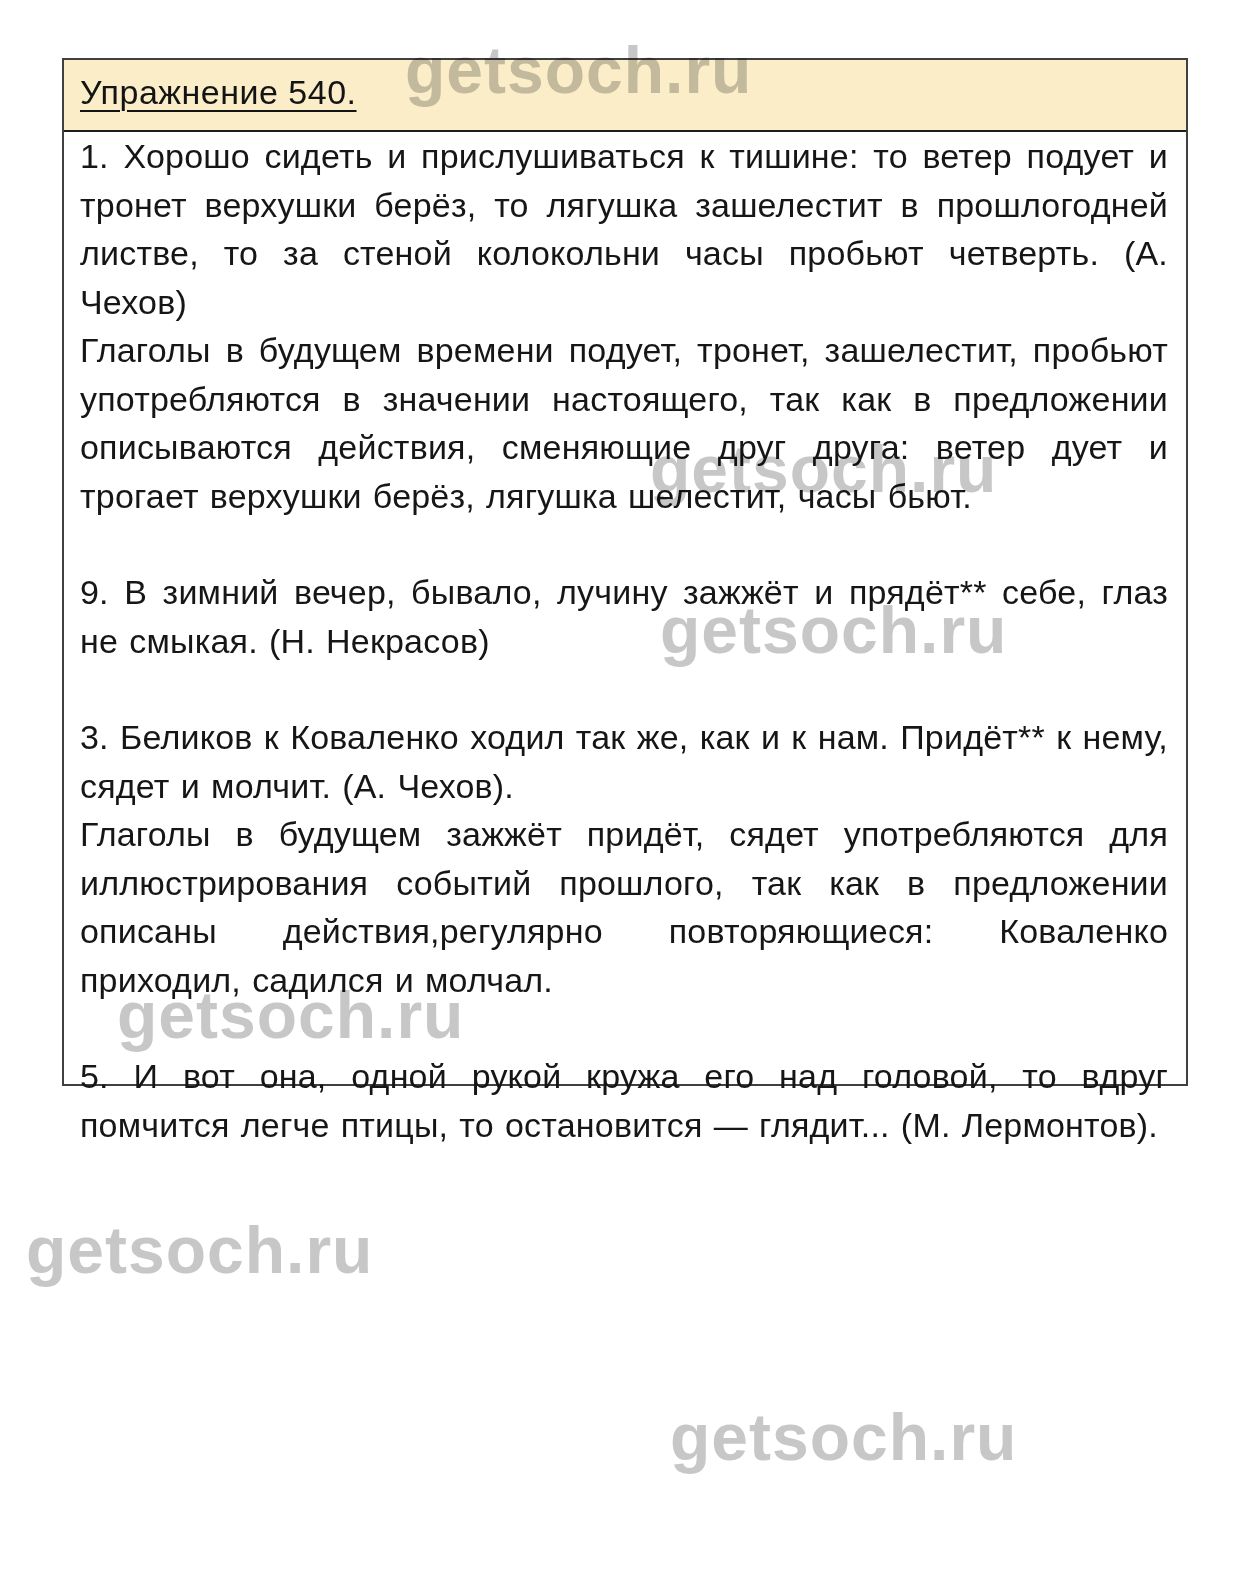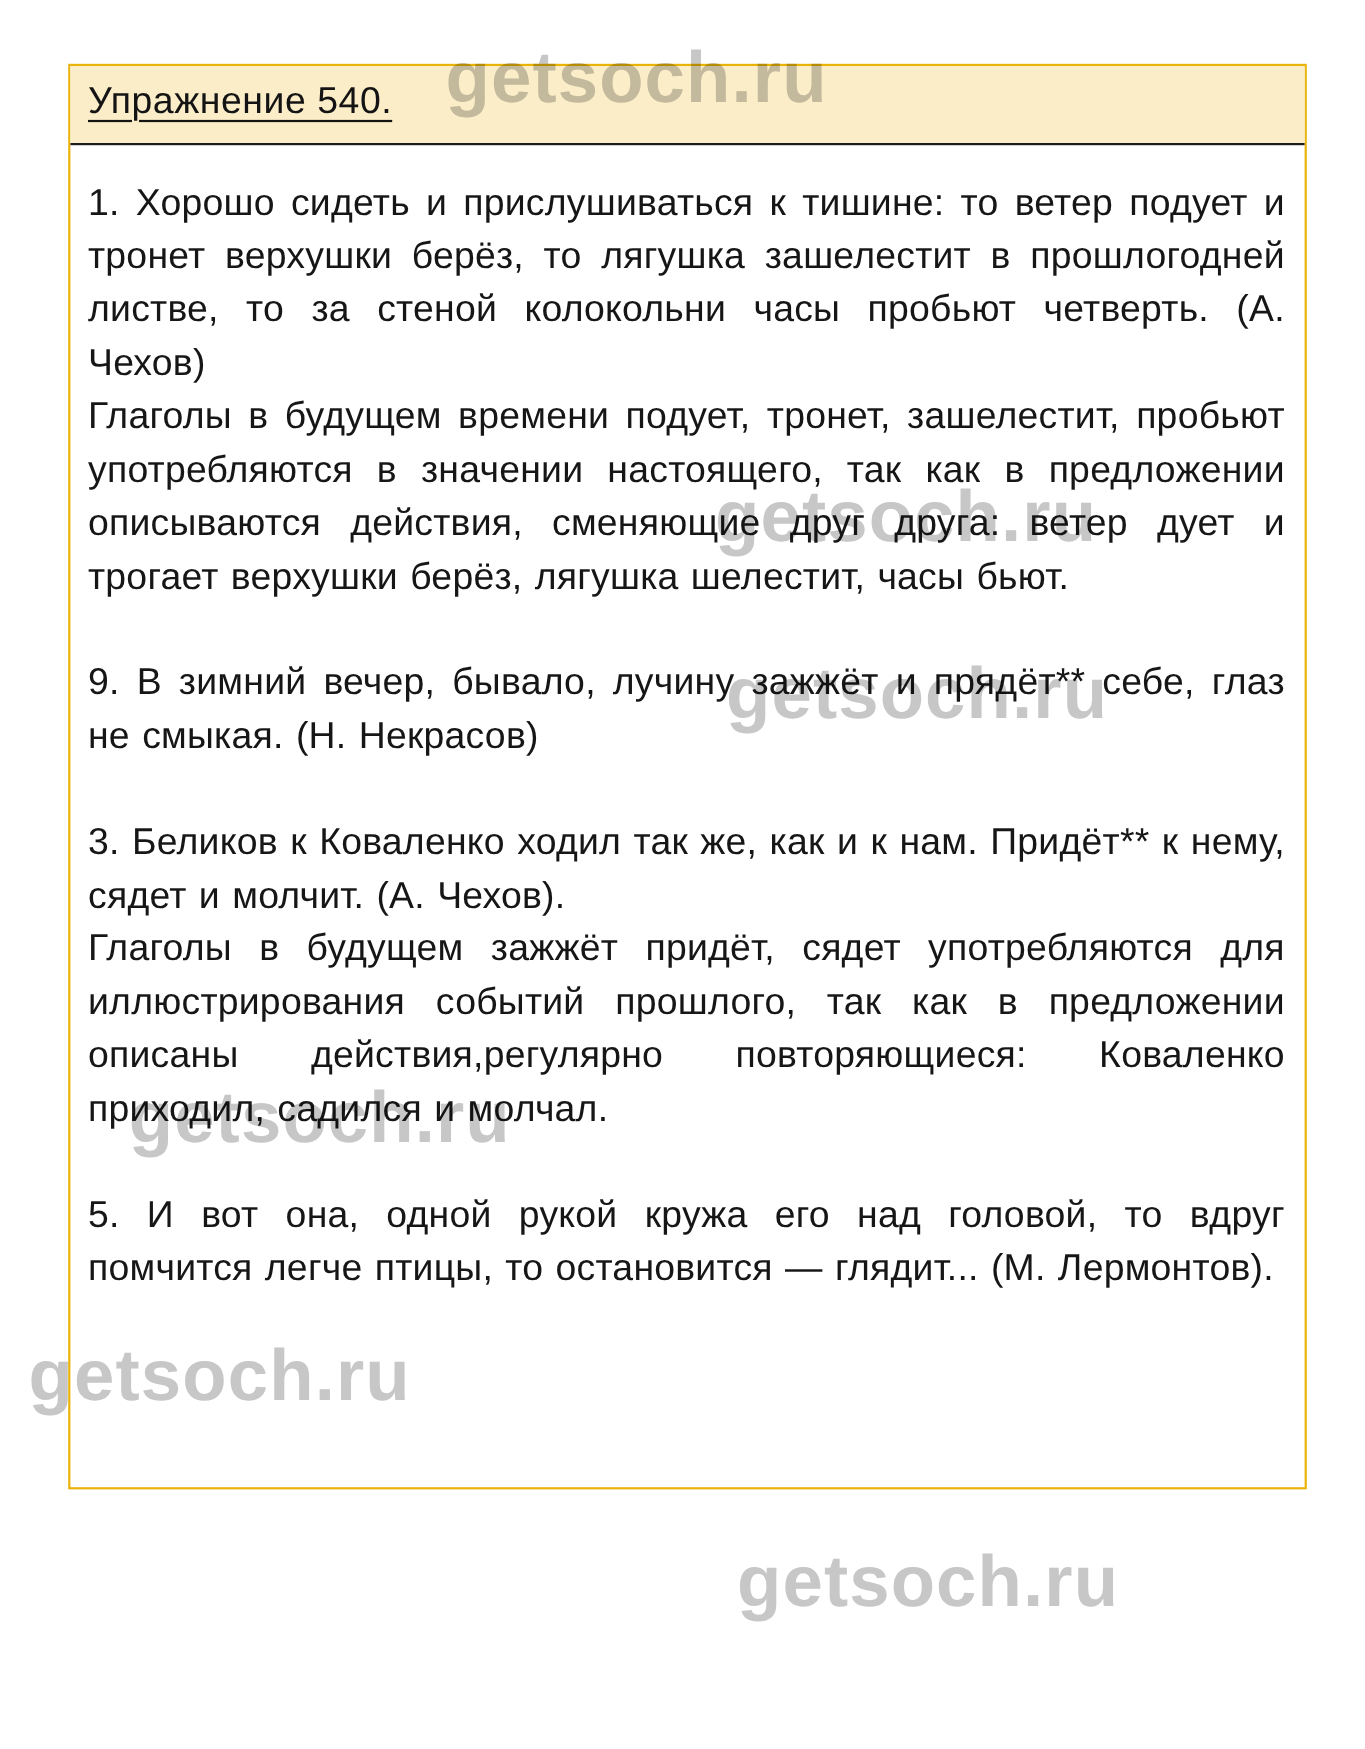--- a/index.html
+++ b/index.html
@@ -17,23 +17,23 @@
   .page {
     position: absolute;
     inset: 0;
   }
   
   .sheet {
     position: absolute;
     left: 62px;
     top: 58px;
     width: 1126px;
-    height: 1296px;
+    height: 1028px;
     box-sizing: border-box;
-    border: 2px solid #eab308;
+    border: 2px solid #404040;
     background: #ffffff;
   }
   .sheet-header {
     box-sizing: border-box;
     height: 72px;
     background: #faedc8;
     border-bottom: 2px solid #1d1d1d;
     padding: 12px 22px 0 16px;
   }
   .sheet-title {
@@ -43,21 +43,21 @@
     color: #141414;
     letter-spacing: 0.5px;
     text-decoration: underline;
     text-underline-offset: 6px;
     text-decoration-thickness: 2px;
   }
   .sheet-body {
     box-sizing: border-box;
     height: 1384px;
     overflow: hidden;
-    padding: 28px 18px 0 16px;
+    padding: 0 18px 0 16px;
     font-size: 34px;
     line-height: 48.5px;
     letter-spacing: 0.2px;
     word-spacing: 1.5px;
     color: #161616;
     text-align: justify;
   }
   .sheet-body p {
     margin: 0;
   }

